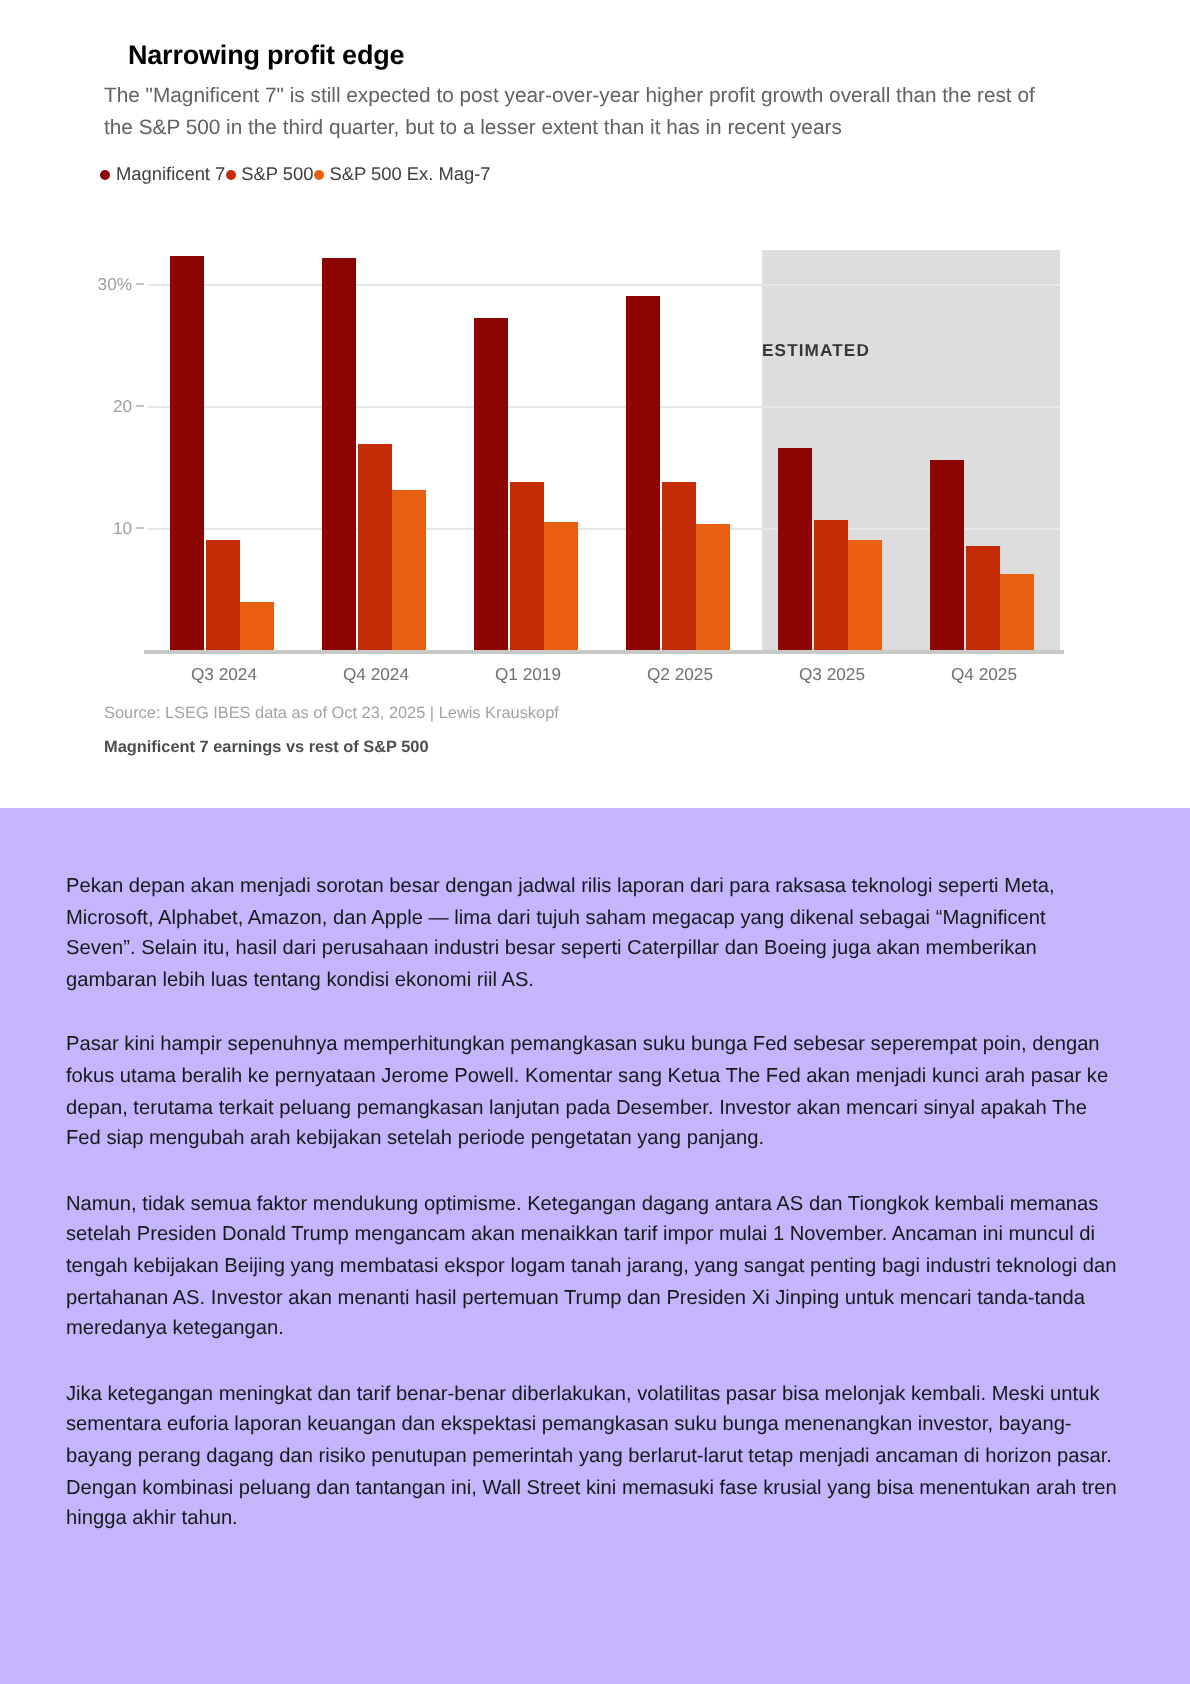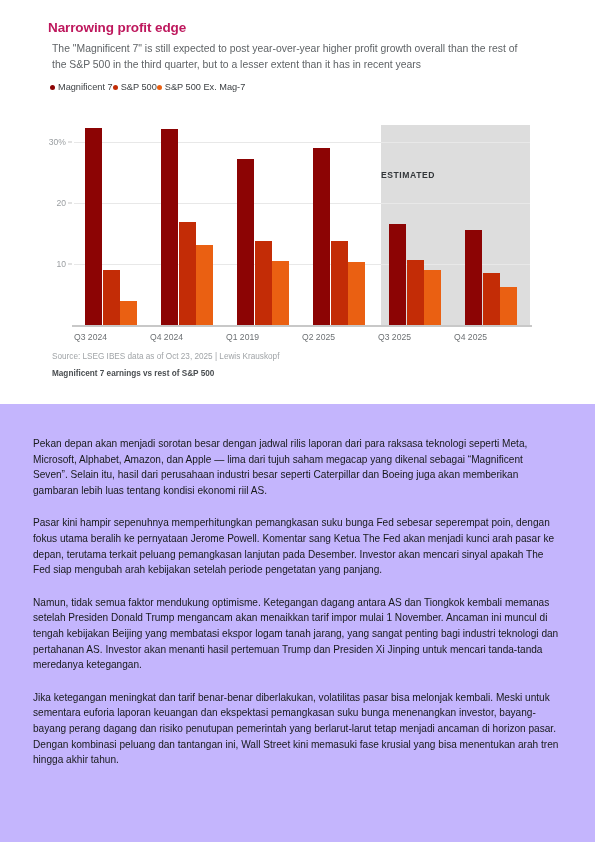--- a/index.html
+++ b/index.html
@@ -15,24 +15,24 @@
 
   
   .chart-card {
     position: absolute;
     left: 0; top: 0;
     width: 595px; height: 404px;
     background: #ffffff;
   }
   .chart-title {
     position: absolute;
-    left: 48px; top: 20px;
+    left: 64px; top: 20px;
     font-size: 13.5px;
     font-weight: bold;
-    color: #be185d;
+    color: #000000;
     letter-spacing: -0.1px;
   }
   .chart-subtitle {
     position: absolute;
     left: 52px; top: 41px;
     width: 480px;
     font-size: 10.4px;
     line-height: 15.5px;
     color: #5f6366;
   }
@@ -119,20 +119,21 @@
   .bar {
     position: absolute;
     bottom: 0;
     width: 17px;
   }
   .xlabel {
     position: absolute;
     top: 214px;
     font-size: 8.6px;
     color: #6c7073;
+    text-align: center;
     width: 76px;
     white-space: nowrap;
   }
 
   .source {
     position: absolute;
     left: 52px; top: 352px;
     font-size: 8.2px;
     color: #a0a4a7;
   }

